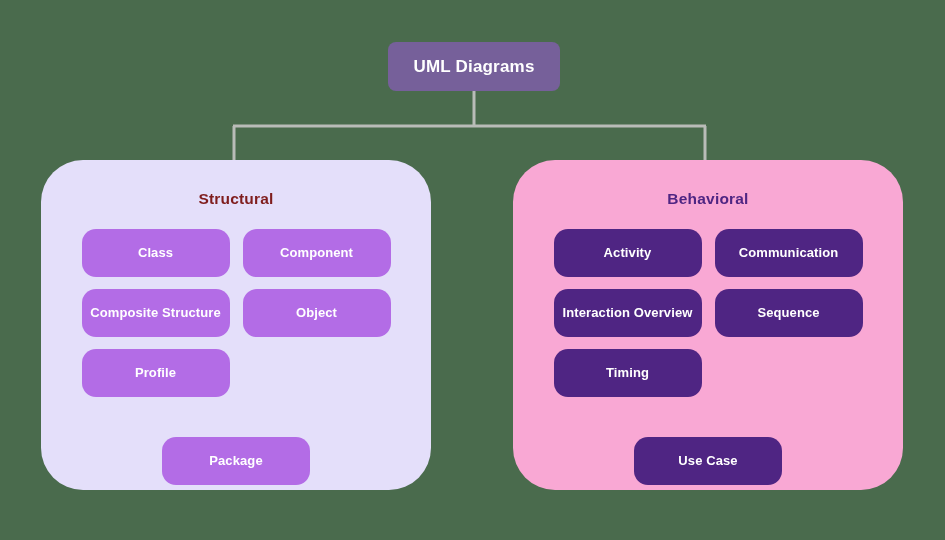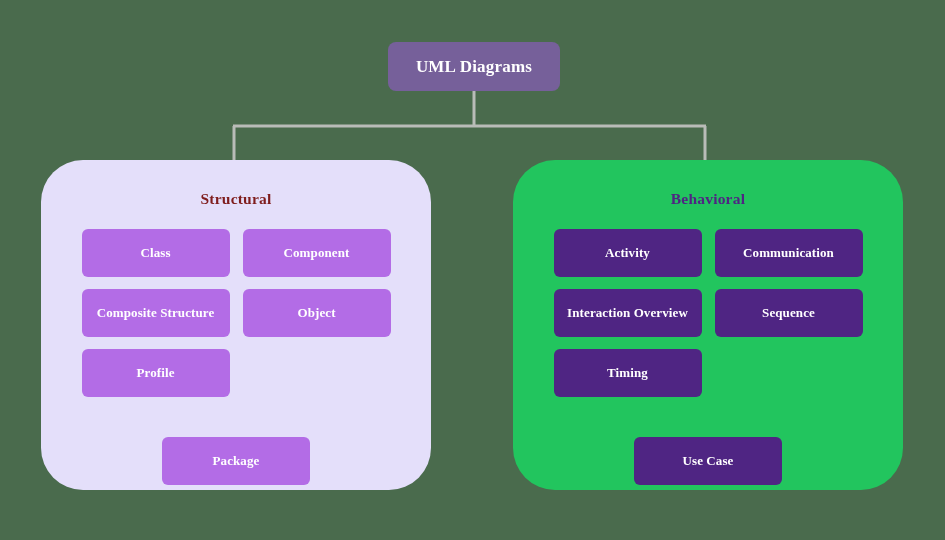--- a/index.html
+++ b/index.html
@@ -14,21 +14,20 @@
     background: #4a6b4d;
     font-family: "Liberation Sans", sans-serif;
     position: relative;
   }
 
   #canvas {
     position: absolute;
     inset: 0;
     width: 857px;
     height: 540px;
-    font-family: Liberation Serif, serif;
   }
 
   
   #connectors {
     position: absolute;
     left: 0; top: 0;
     width: 945px; height: 540px;
     pointer-events: none;
   }
 
@@ -56,21 +55,21 @@
   
   .panel {
     position: absolute;
     top: 160px;
     width: 390px;
     height: 330px;
     border-radius: 42px;
     padding-top: 30px;
   }
   #panel-structural { left: 41px;  background: #e4dffa; }
-  #panel-behavioral { left: 513px; background: #22c55e; }
+  #panel-behavioral { left: 513px; background: #f9a8d4; }
 
   .panel-title {
     text-align: center;
     font-size: 15.5px;
     font-weight: bold;
     letter-spacing: 0.2px;
     margin-bottom: 21px;
   }
   #panel-structural .panel-title { color: #7f1d1d; }
   #panel-behavioral .panel-title { color: #4f2583; }
@@ -79,21 +78,21 @@
   .type-grid {
     display: grid;
     grid-template-columns: 148px 148px;
     column-gap: 13px;
     row-gap: 12px;
     justify-content: center;
   }
 
   .type-chip {
     height: 48px;
-    border-radius: 6px;
+    border-radius: 14px;
     display: flex;
     align-items: center;
     justify-content: center;
     text-align: center;
     color: #ffffff;
     font-size: 13px;
     font-weight: bold;
     line-height: 1.18;
     letter-spacing: 0.1px;
     padding: 0 4px;

